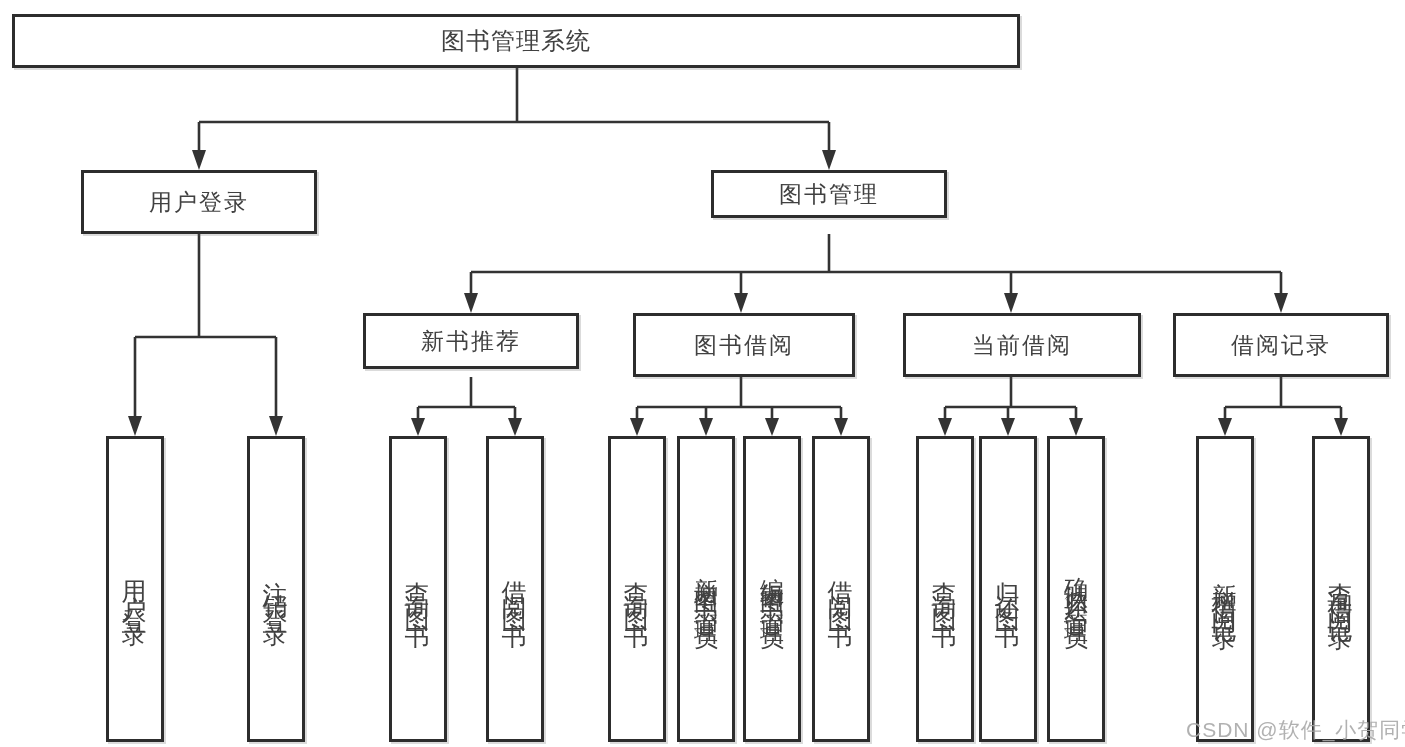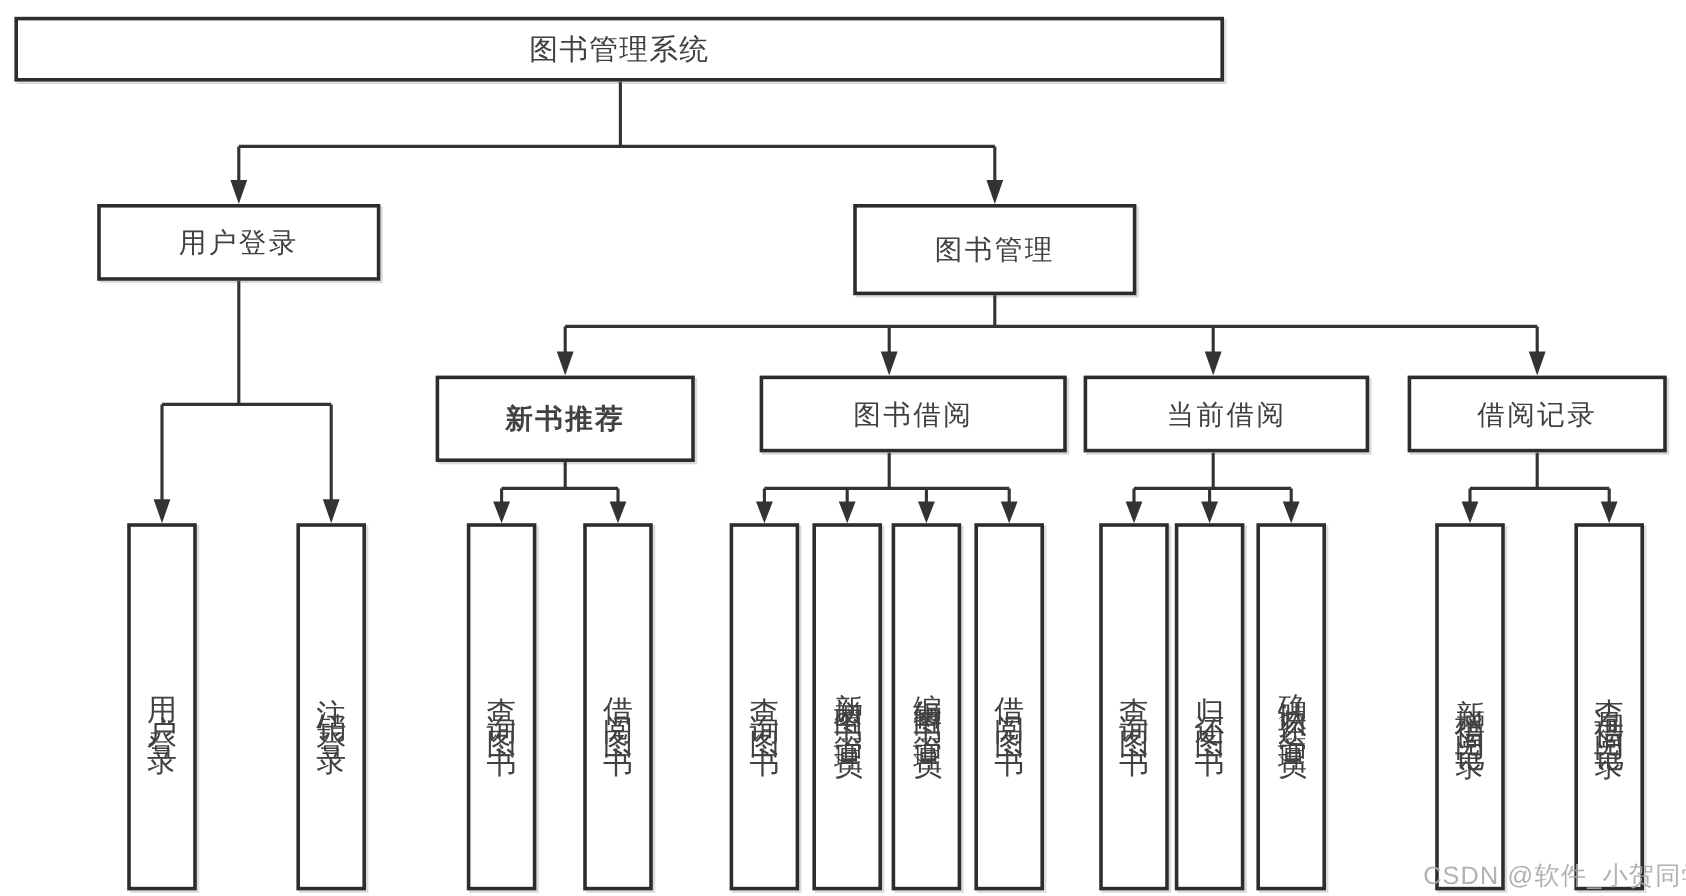--- a/index.html
+++ b/index.html
@@ -105,24 +105,24 @@
     <g>
       <path class="stroke" d="M1281 377 V407 M1225 407 H1341 M1225 407 V421 M1341 407 V421"></path>
       <polygon class="head" points="1218,418 1232,418 1225,436"></polygon>
       <polygon class="head" points="1334,418 1348,418 1341,436"></polygon>
     </g>
   </svg>
 
   <div class="node title" style="left:12px; top:14px; width:1008px; height:54px;">图书管理系统</div>
 
   <div class="node h" style="left:81px; top:170px; width:236px; height:64px;">用户登录</div>
-  <div class="node h" style="left:711px; top:170px; width:236px; height:76px;">图书管理</div>
+  <div class="node h" style="left:711px; top:170px; width:236px; height:48px;">图书管理</div>
 
-  <div class="node h" style="left:363px; top:313px; width:216px; height:72px;font-weight:bold;">新书推荐</div>
-  <div class="node h" style="left:633px; top:313px; width:256px; height:64px;">图书借阅</div>
+  <div class="node h" style="left:363px; top:313px; width:216px; height:56px;">新书推荐</div>
+  <div class="node h" style="left:633px; top:313px; width:222px; height:64px;">图书借阅</div>
   <div class="node h" style="left:903px; top:313px; width:238px; height:64px;">当前借阅</div>
   <div class="node h" style="left:1173px; top:313px; width:216px; height:64px;">借阅记录</div>
 
   <div class="node v s4" style="left:106px; top:436px; width:58px; height:306px;">用户登录</div>
   <div class="node v s4" style="left:247px; top:436px; width:58px; height:306px;">注销登录</div>
 
   <div class="node v s4" style="left:389px; top:436px; width:58px; height:306px;">查询图书</div>
   <div class="node v s4" style="left:486px; top:436px; width:58px; height:306px;">借阅图书</div>
 
   <div class="node v s4" style="left:608px; top:436px; width:58px; height:306px;">查询图书</div>

